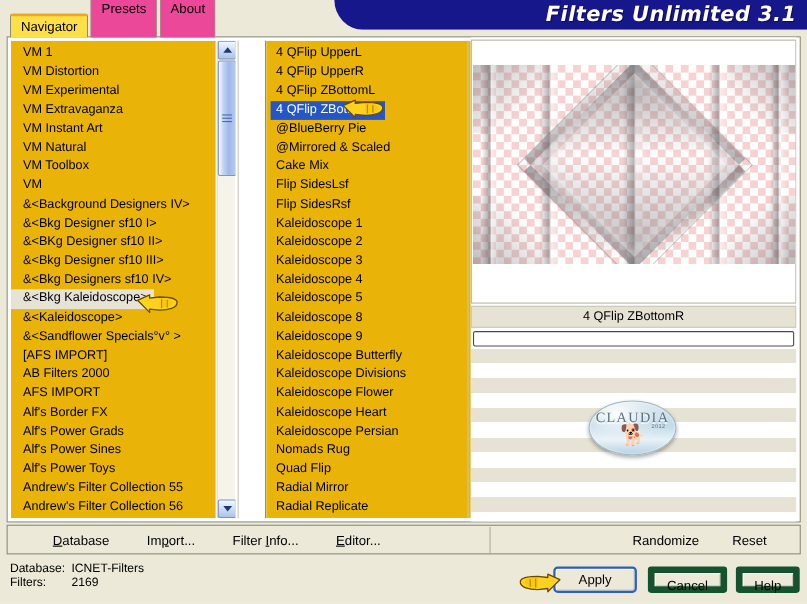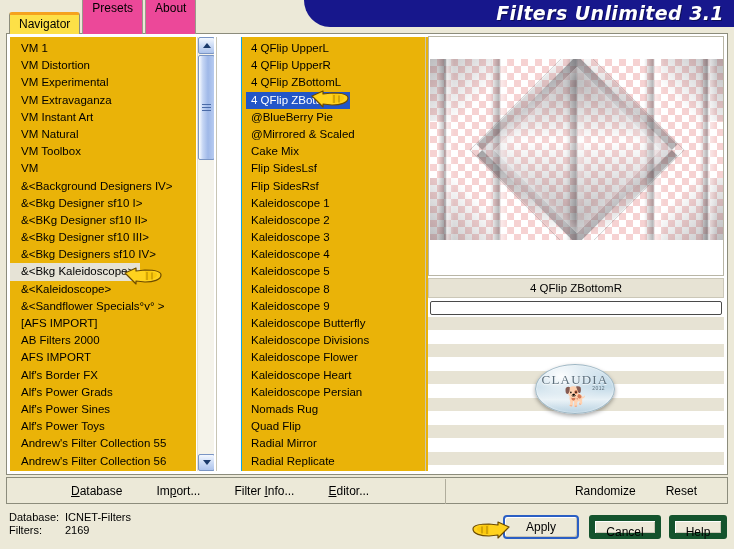--- a/index.html
+++ b/index.html
@@ -243,21 +243,21 @@
     width: 722px; height: 27px;
     background: #ece9d8;
     border: 1px solid #8c8c7c;
     display: flex; align-items: center;
   }
   .tbitem {
     font-size: 12px; color: #000;
     margin-left: 34px;
     cursor: default; white-space: nowrap;
   }
-  .tbitem:first-child { margin-left: 64px; }
+  .tbitem:first-child { margin-left: 41px; }
   .tbitem u { text-decoration: underline; }
   #tb-sep {
     position: absolute; left: 438px; top: 1px;
     width: 1px; height: 25px; background: #b0ad9c;
   }
   #tb-right {
     position: absolute; right: 0; top: 0; height: 100%;
     display: flex; align-items: center;
   }
   #tb-right .tbitem { margin-left: 0; margin-right: 30px; }

